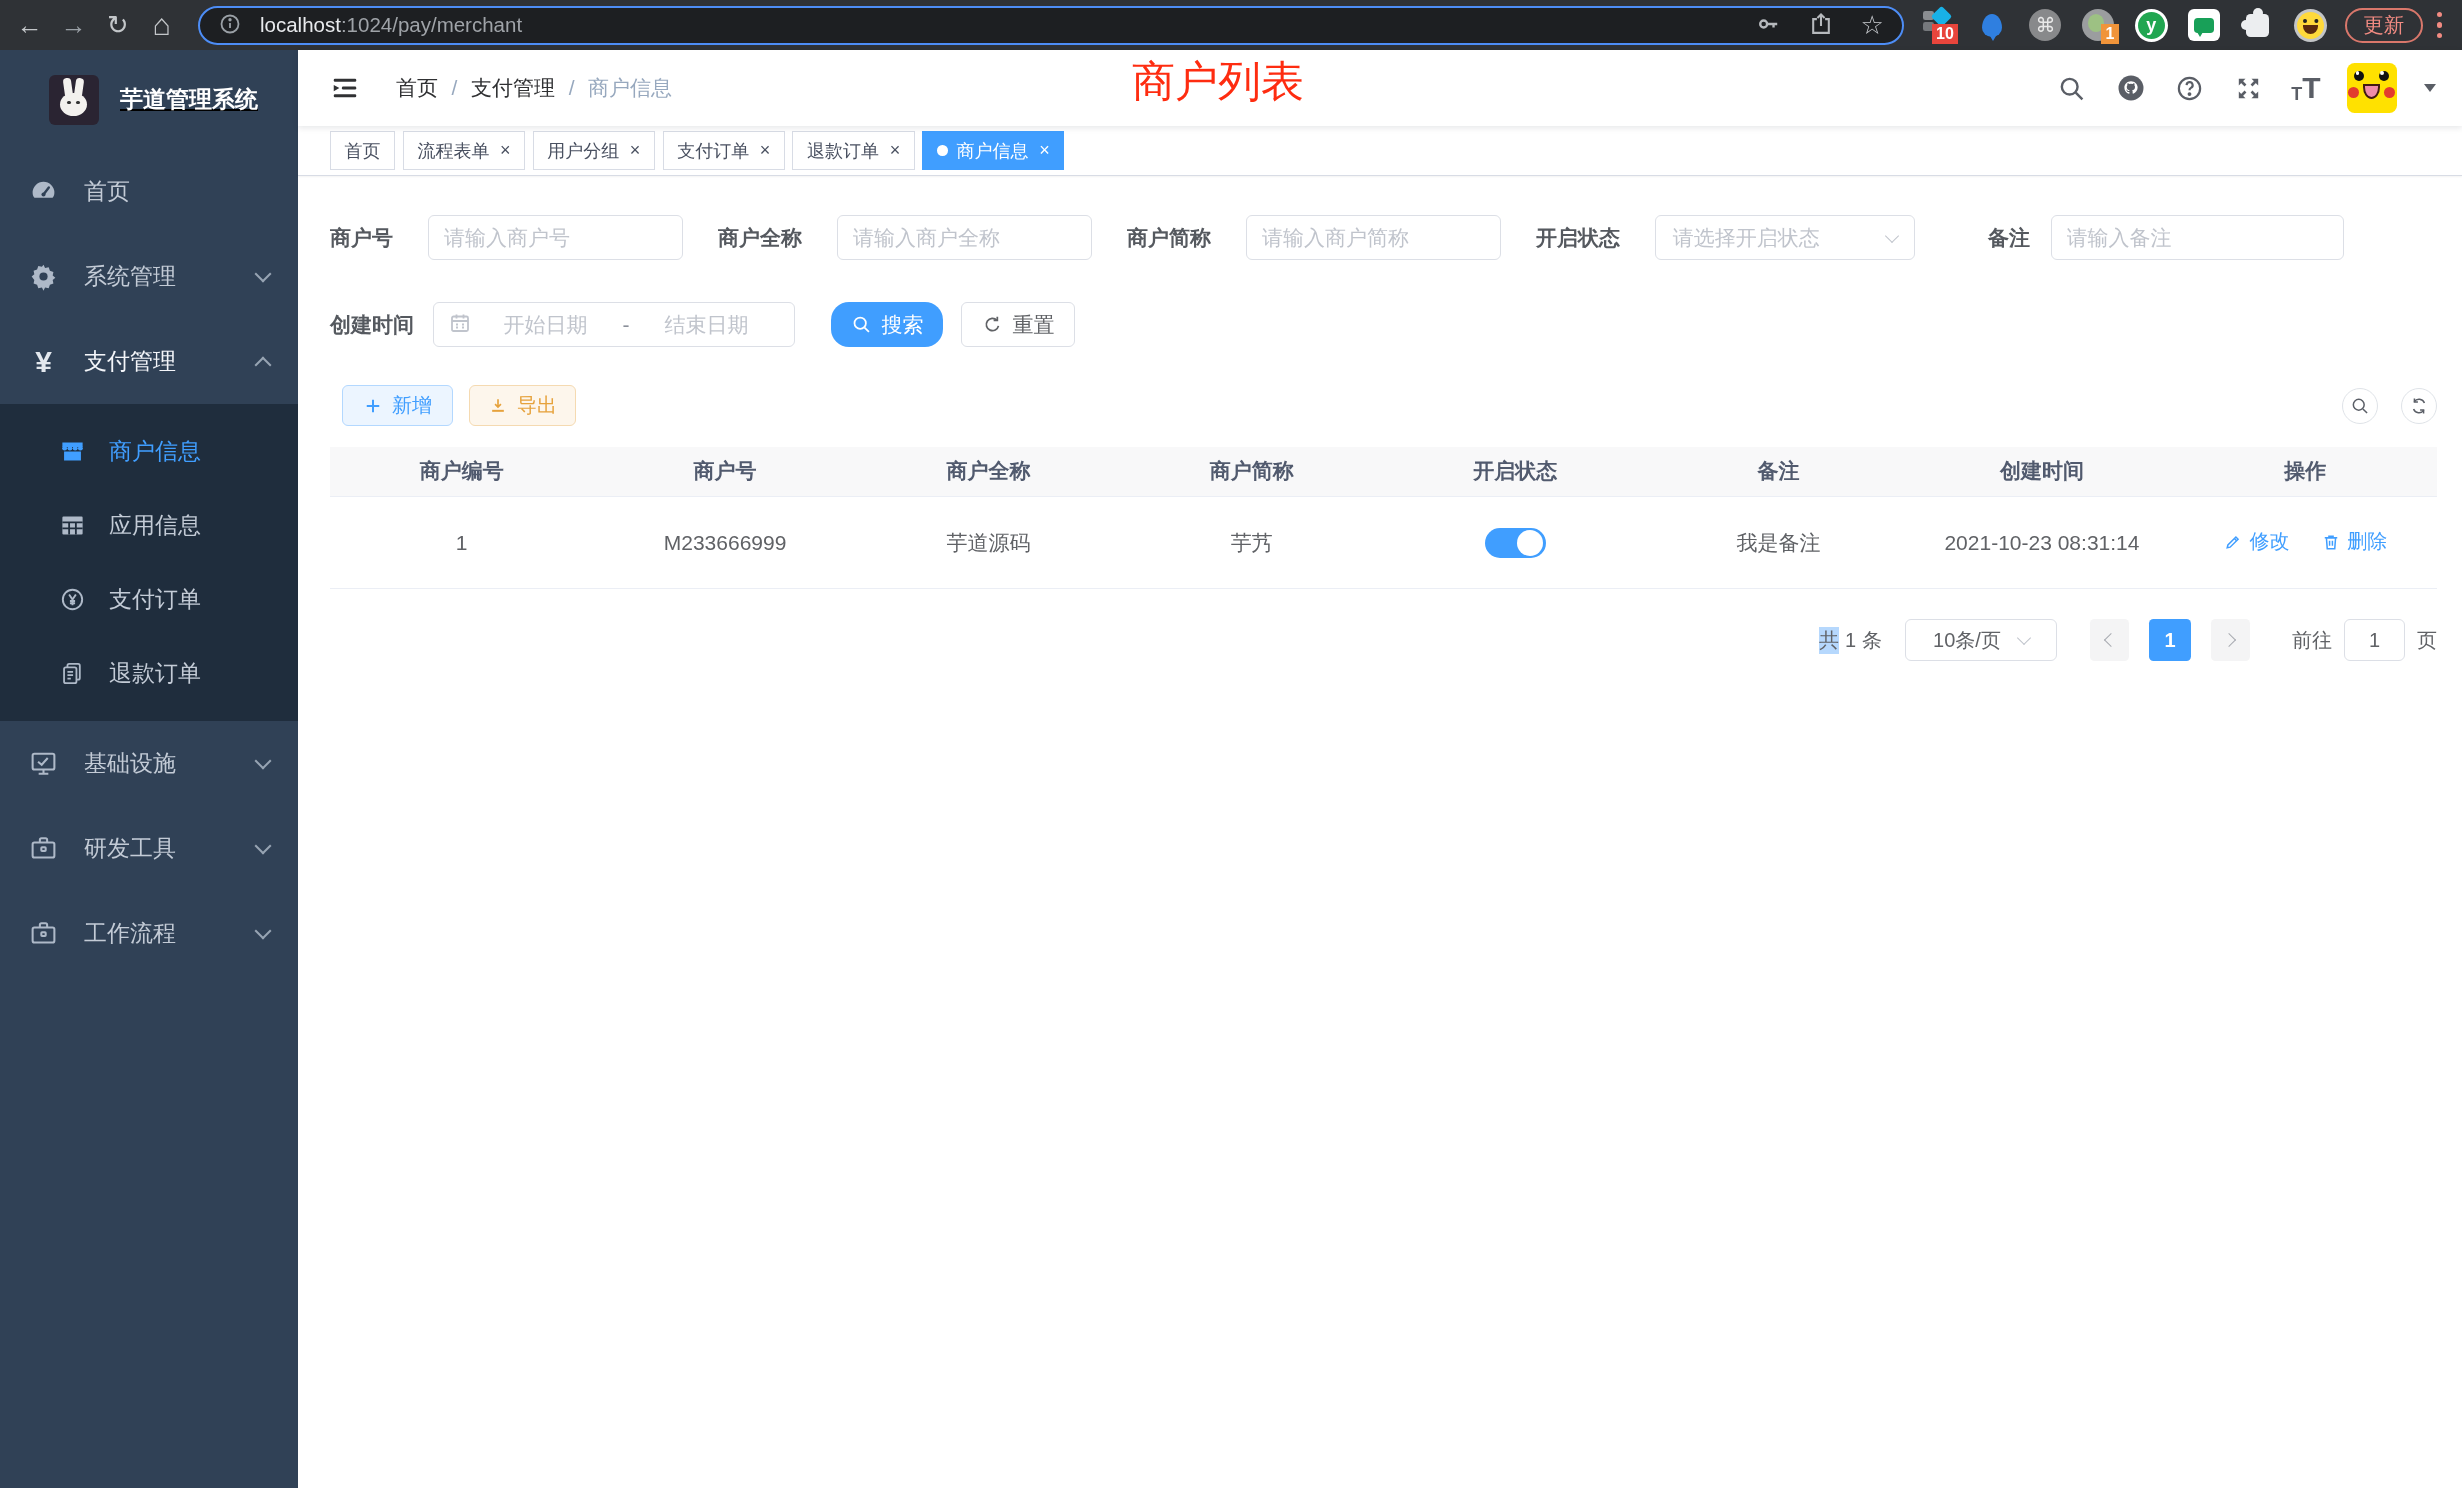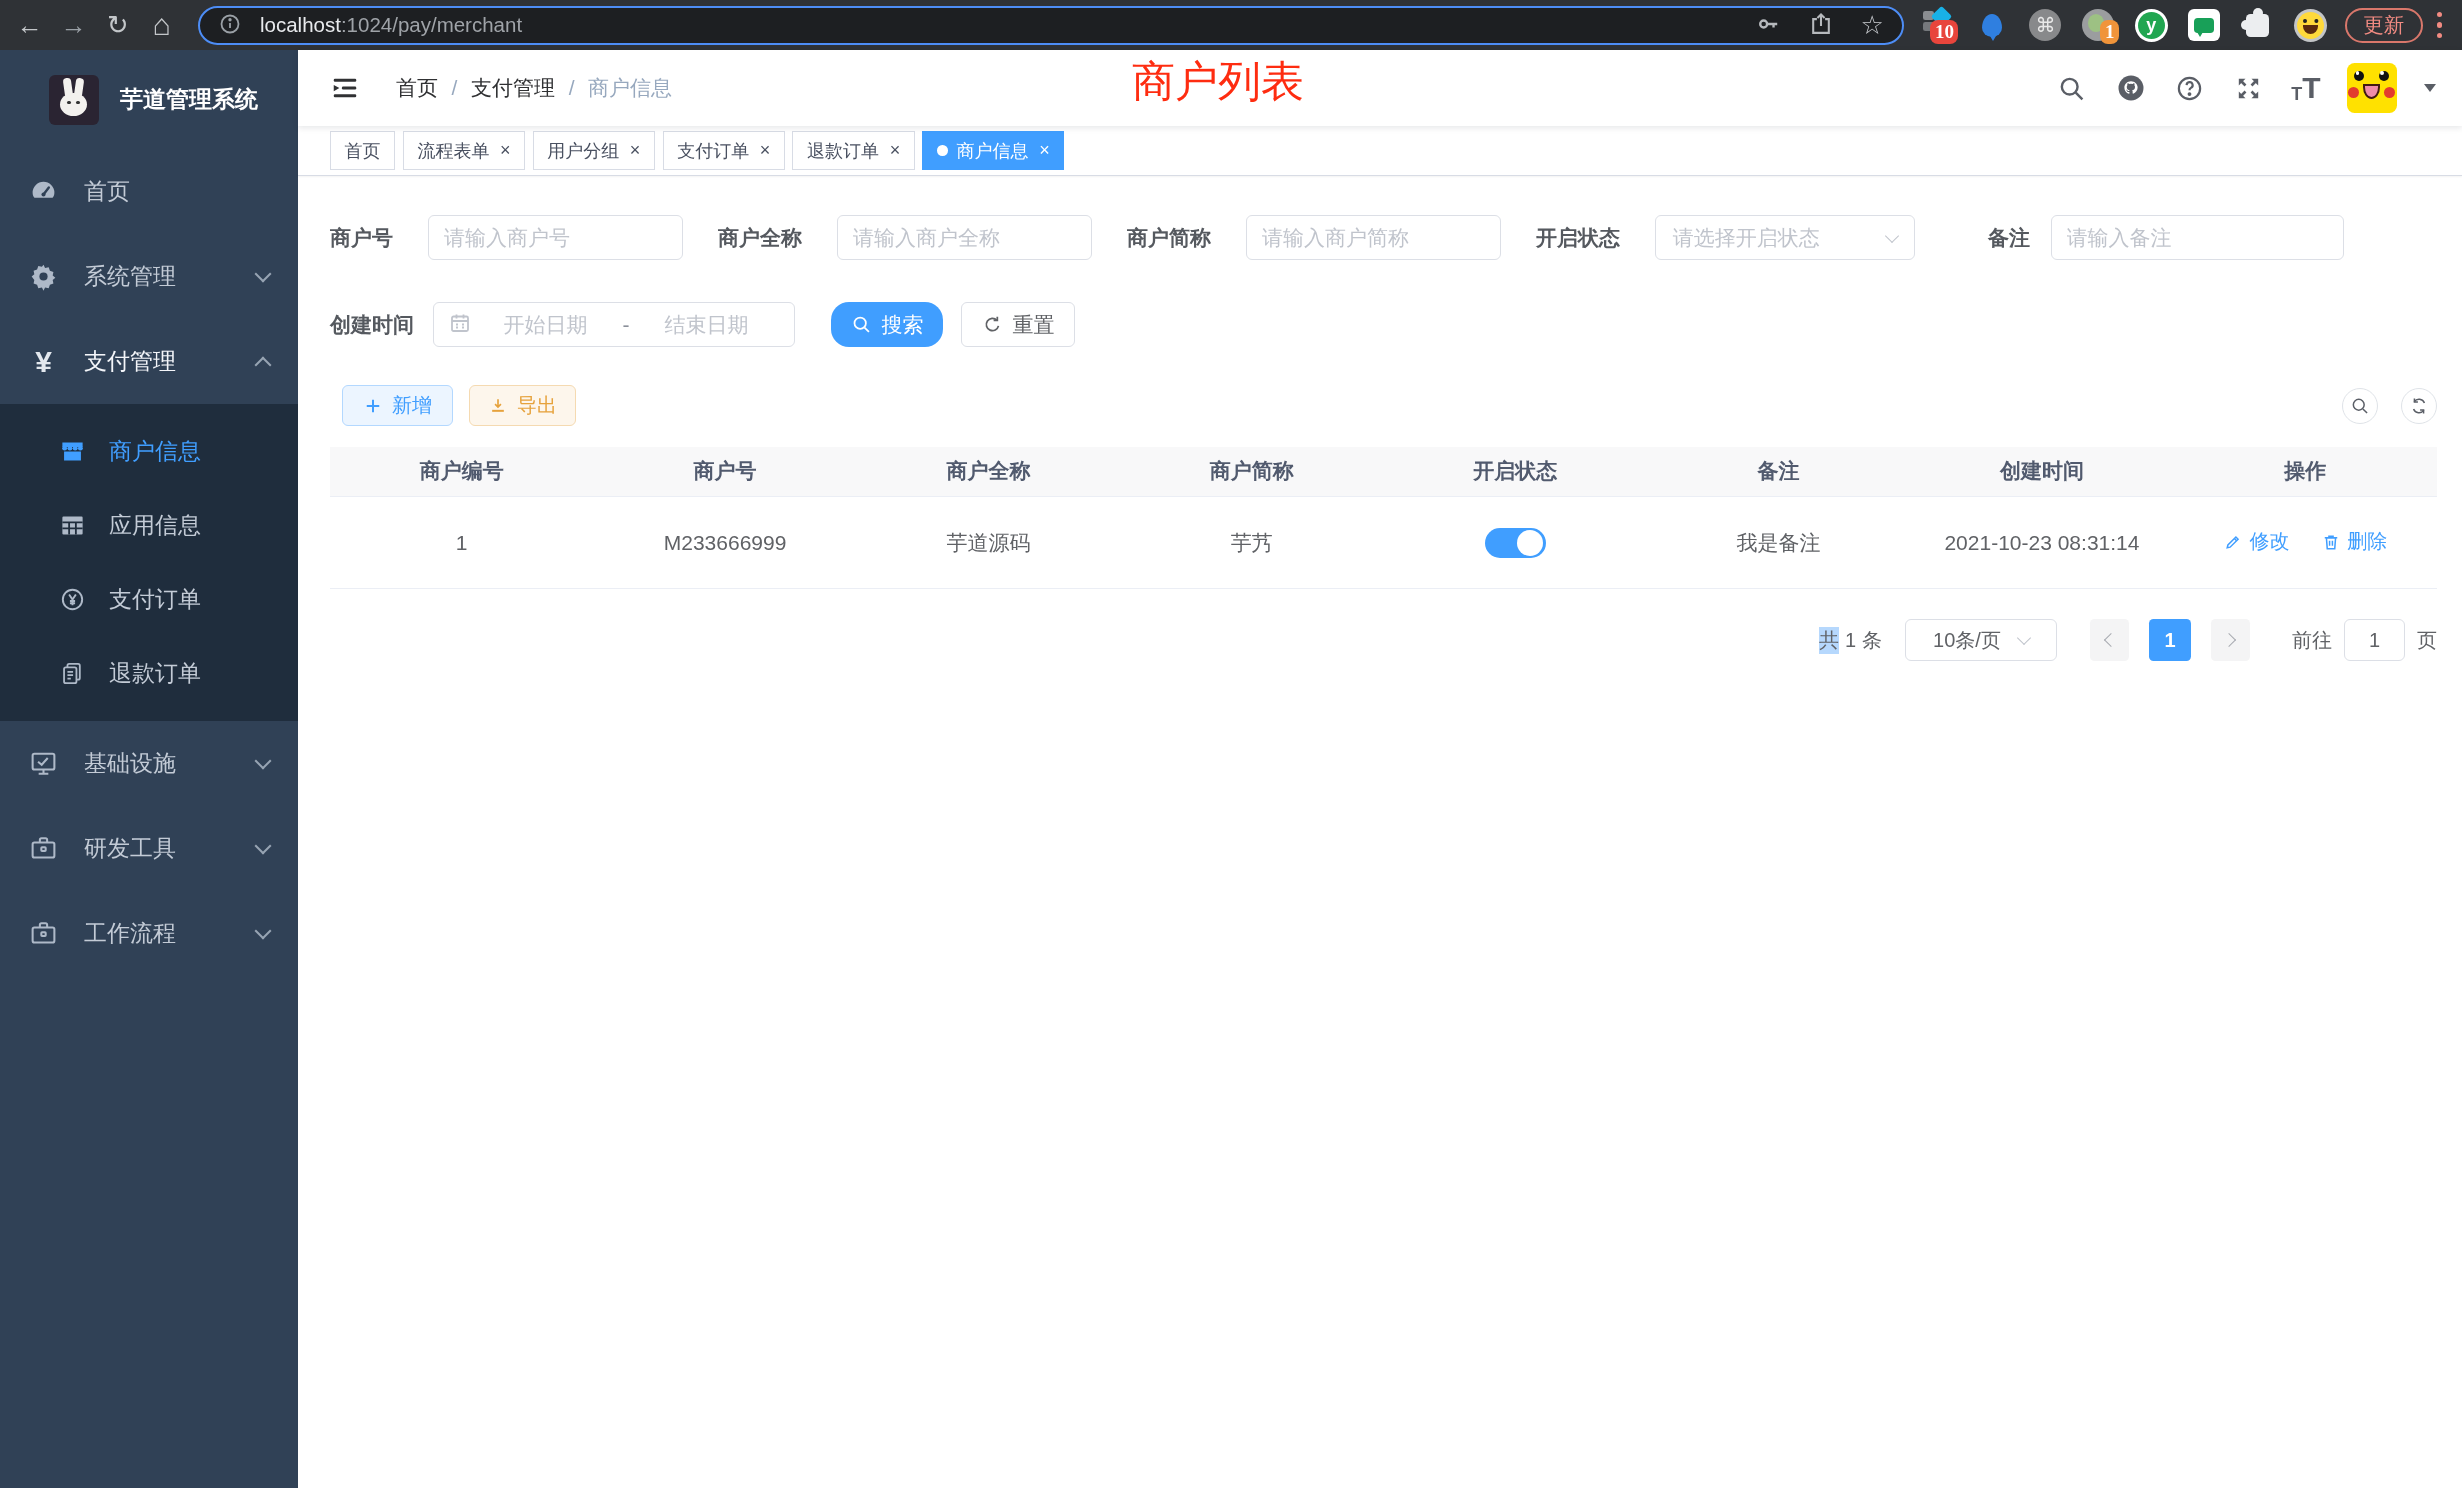--- a/index.html
+++ b/index.html
@@ -9,21 +9,21 @@
 .browser { height:50px; background:#2f3236; display:flex; align-items:center; padding:0 13.6px; position:relative; }
 .bnav { width:33px; height:33px; display:flex; align-items:center; justify-content:center; font-size:26px; color:#c3c6c9; cursor:pointer; }
 .bnav.dim { color:#9aa0a6; }
 .urlbar { width:1753px; height:39px; margin-left:20px; border-radius:20.5px; background:#1d1f22; border:2.3px solid #4d8df6; display:flex; align-items:center; padding:0 18px; }
 .url-text { margin-left:18px; font-size:20.5px; white-space:nowrap; }
 .url-host { color:#e8eaed; }
 .url-path { color:#9fa3a8; }
 .url-right { margin-left:auto; display:flex; align-items:center; gap:27px; }
 .ext-area { display:flex; align-items:center; margin-left:18px; gap:18px; }
 .extbox { position:relative; width:35px; height:38px; display:flex; align-items:center; justify-content:center; cursor:pointer; }
-.badge { position:absolute; bottom:0; font-size:19px; color:#fff; border-radius:8px; padding:0.8px 4.5px; font-weight:bold;font-family:Liberation Serif, serif; }
+.badge { position:absolute; bottom:0; font-size:16px; color:#fff; border-radius:0; padding:0.8px 4.5px; font-weight:bold; }
 .badge.red { background:#e8453c; right:-1.5px; }
 .badge.orange { background:#f0943a; right:-3px; }
 .sq1 { position:absolute; left:1.5px; top:4.5px; width:10.6px; height:9px; background:#8a8d91; border-radius:2.3px; }
 .sq2 { position:absolute; left:1.5px; top:16px; width:10.6px; height:9px; background:#75787c; border-radius:2.3px; }
 .diam { position:absolute; left:12px; top:3px; width:15px; height:15px; background:#18b1e7; transform:rotate(45deg); border-radius:2.3px; }
 .balloon { width:20px; height:23px; background:#2f7fe0; border-radius:50% 50% 50% 50%/60% 60% 40% 40%; position:relative; }
 .balloon:after { content:""; position:absolute; left:7.6px; bottom:-4.5px; border-left:3px solid transparent; border-right:3px solid transparent; border-top:5.3px solid #2f7fe0; }
 .graycirc { width:32px; height:32px; border-radius:50%; background:#88898b; display:flex; align-items:center; justify-content:center; color:#e8e8e8; font-size:20px; }
 .camcirc { width:32px; height:32px; border-radius:50%; background:#9b9d9f; position:relative; }
 .camcirc:before { content:""; position:absolute; left:5.3px; top:4.5px; width:16.7px; height:18px; border-radius:50%; background:#9dc183; }
@@ -39,21 +39,21 @@
 .sface { width:27px; height:27px; border-radius:50%; background:#ffd93b; position:relative; }
 .sface:before { content:""; position:absolute; left:6px; top:7.6px; width:3.8px; height:3.8px; border-radius:50%; background:#222; box-shadow:11.4px 0 0 #222; }
 .sface:after { content:""; position:absolute; left:6px; top:13px; width:15px; height:9px; border-radius:0 0 15px 15px; background:#5b2b0e; }
 .update-pill { height:35px; padding:0 16.7px; border:2.3px solid #d9776b; border-radius:19px; color:#f28b82; font-size:20.5px; display:flex; align-items:center; margin-left:16.7px; cursor:pointer; white-space:nowrap; }
 .menu-dots { width:7.6px; margin:0 4.5px 0 13.6px; display:flex; flex-direction:column; gap:5.3px; cursor:pointer; }
 .menu-dots i { width:5.3px; height:5.3px; border-radius:50%; background:#f28b82; }
 
 
 .app { display:flex; height:1439px; }
 .sidebar { width:298px; flex-shrink:0; background:#304156; }
-.logo-row { height:99px; display:flex; align-items:center; padding-left:49px; }
+.logo-row { height:99px; display:flex; align-items:center; padding-left:49px;text-decoration:underline; }
 .logo-img { width:50px; height:50px; border-radius:6px; background:#2a2432; position:relative; overflow:hidden; }
 .rab-ear1,.rab-ear2 { position:absolute; width:7.6px; height:20px; background:#f3f1ee; border-radius:3.8px; top:3px; }
 .rab-ear1 { left:15px; transform:rotate(-8deg); }
 .rab-ear2 { left:26px; transform:rotate(8deg); }
 .rab-head { position:absolute; left:10.6px; top:18px; width:27px; height:23px; background:#f3f1ee; border-radius:50%; }
 .rab-eye1,.rab-eye2 { position:absolute; width:3.8px; height:3.8px; background:#333; border-radius:50%; top:26px; }
 .rab-eye1 { left:18px; } .rab-eye2 { left:27px; }
 .logo-title { color:#fff; font-size:23px; font-weight:bold; margin-left:21px; white-space:nowrap; }
 .mitem { height:85px; display:flex; align-items:center; padding:0 29px 0 26px; color:#c3cbd6; font-size:23px; cursor:pointer; }
 .mitem.open { color:#f4f6fa; }

